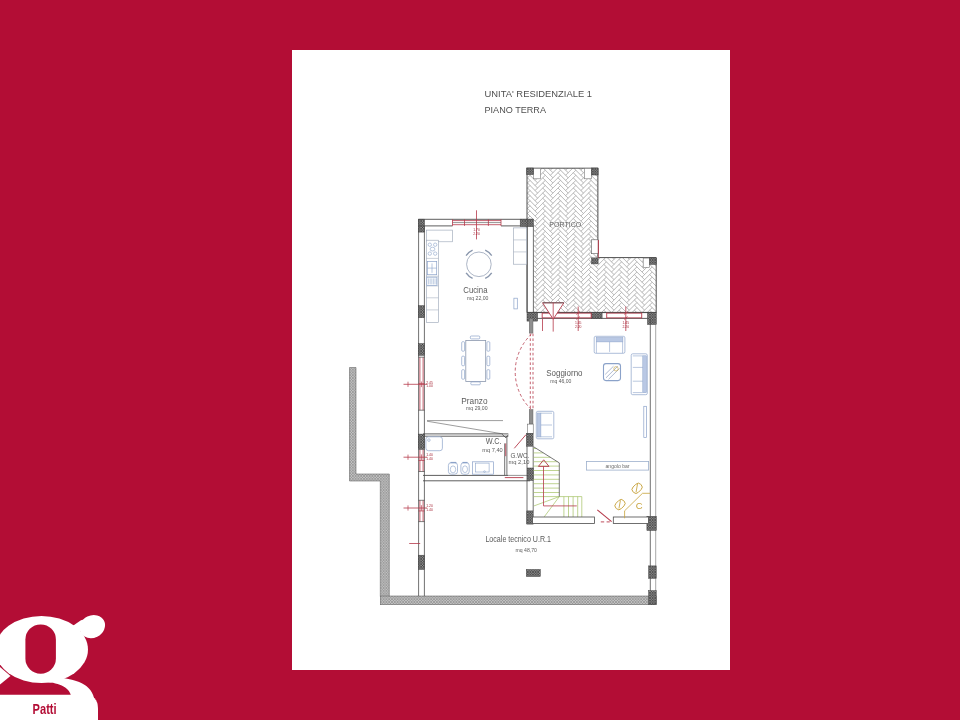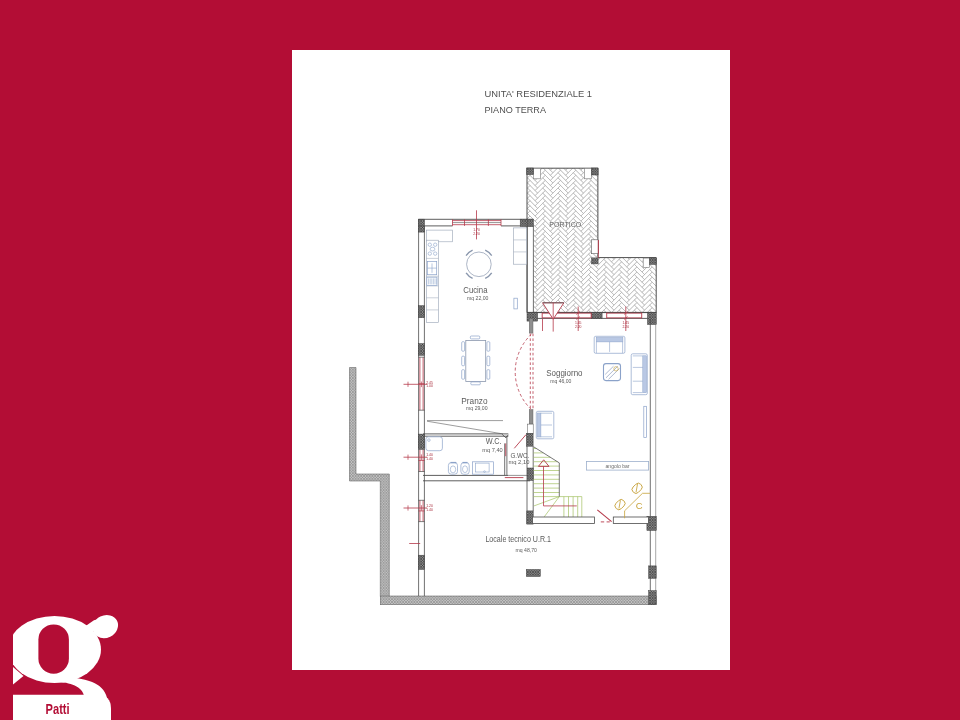--- a/index.html
+++ b/index.html
@@ -381,21 +381,21 @@
 
 <text x="476.8" y="410.0" font-family="Liberation Sans, sans-serif" font-size="5.0" fill="#5b5b5b" text-anchor="middle" textLength="21.5" lengthAdjust="spacingAndGlyphs">mq  29,00</text>
 
 <text x="518.2" y="542.3" font-family="Liberation Sans, sans-serif" font-size="8.6" fill="#5b5b5b" text-anchor="middle" textLength="65.6" lengthAdjust="spacingAndGlyphs">Locale  tecnico  U.R.1</text>
 
 <text x="526.2" y="551.5" font-family="Liberation Sans, sans-serif" font-size="5.0" fill="#5b5b5b" text-anchor="middle" textLength="21.3" lengthAdjust="spacingAndGlyphs">mq  48,70</text>
 
 <rect x="526.3" y="569.5" width="14.0" height="7.0" stroke="#3f3f3f" stroke-width="0.5" fill="url(#ph)"></rect>
 </svg>
 
-<div style="position:absolute;left:13px;top:0;width:831px;height:720px;pointer-events:none">
+<div style="position:absolute;left:0;top:0;width:831px;height:720px;pointer-events:none">
     <svg width="130" height="130" viewBox="0 0 130 130" style="position:absolute;left:0;top:590px">
 
 <ellipse cx="41.5" cy="59.5" rx="46.5" ry="33.5" fill="#ffffff"></ellipse>
 
 <line x1="70" y1="43" x2="83" y2="34" stroke="#ffffff" stroke-width="8.5" stroke-linecap="round"></line>
 
 <ellipse cx="92.3" cy="36.6" rx="13.1" ry="11.2" fill="#ffffff" transform="rotate(-26 92.3 36.6)"></ellipse>
 
 <rect x="25.4" y="34.4" width="30.5" height="49.4" rx="15.2" fill="#b30d35"></rect>
 

